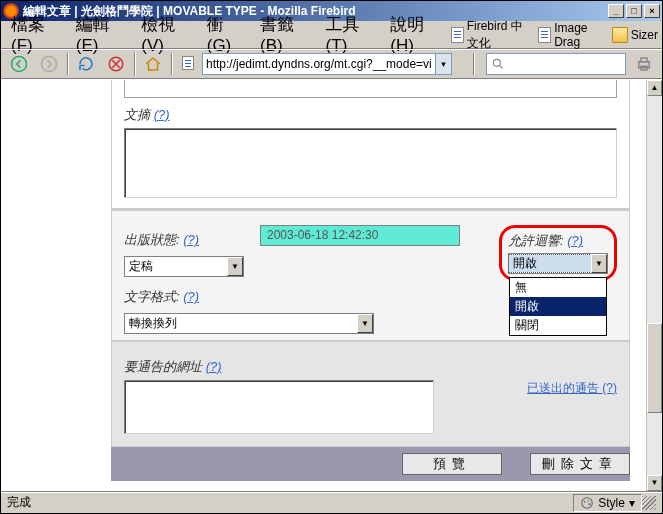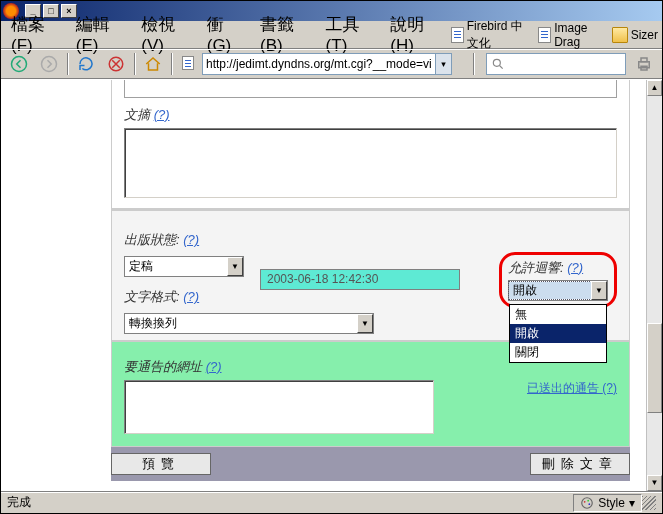--- a/index.html
+++ b/index.html
@@ -32,49 +32,50 @@
 .scroller { position: absolute; right: 0; top: 0; bottom: 0; width: 16px; background: #e8e8e8; border-left: 1px solid #c0c0c0; }
 .scroller .sbtn { height: 16px; background: #d4d0c8; border: 1px solid #fff; border-right-color: #808080; border-bottom-color: #808080; font-size: 8px; text-align: center; line-height: 14px; }
 .scroller .strack { height: calc(100% - 32px); position: relative; }
 .scroller .sthumb { position: absolute; left: 0; right: 0; top: 60%; height: 90px; background: #d4d0c8; border: 1px solid #fff; border-right-color: #808080; border-bottom-color: #808080; }
 .page { padding: 0 22px 0 10px; }
 .panel { border: 1px solid #ccc; background: #fff; border-top: none; }
 .textarea-top { height: 18px; border: 1px solid #a0a0a0; border-top: none; background: #fff; margin: 0 0 8px 0; }
 .fieldlabel { font-size: 13px; color: #333; margin: 6px 0 4px 0; font-style: italic; }
 .fieldlabel .help { color: #36c; text-decoration: underline; cursor: help; }
 .ta { width: 100%; height: 70px; border: 1px solid #808080; border-right-color: #d4d0c8; border-bottom-color: #d4d0c8; box-shadow: inset 1px 1px 0 #404040; background: #fff; }
-.pubrow { display: flex; padding: 14px 12px 6px 12px; background: #f4f4f4; border-left: 1px solid #ccc; border-right: 1px solid #ccc; gap: 16px; align-items: center; }
+.pubrow { display: flex; padding: 14px 12px 6px 12px; background: #f4f4f4; border-left: 1px solid #ccc; border-right: 1px solid #ccc; gap: 16px; }
 .pubcol { display: flex; flex-direction: column; gap: 3px; }
 .selectbox { border: 1px solid #808080; background: #fff; height: 21px; display: flex; align-items: center; }
 .selectbox .sval { flex: 1; padding: 0 4px; font-size: 12px; }
 .selectbox .sarrow { width: 16px; height: 19px; background: #d4d0c8; border: 1px solid #fff; border-right-color: #404040; border-bottom-color: #404040; text-align: center; font-size: 8px; line-height: 17px; }
 .textreadonly { border: 1px solid #808080; background: #5eead4; height: 21px; padding: 0 6px; font-size: 12px; line-height: 19px; color: #555; width: 200px; }
 .redcircle { border: 3px solid #e00; border-radius: 16px; padding: 4px 6px; }
 .dropdown-open { position: relative; }
 .dropdown-list { position: absolute; top: 23px; left: 0; right: 0; background: #fff; border: 1px solid #000; z-index: 5; }
 .dropdown-list .dop { padding: 1px 5px; font-size: 12px; }
 .dropdown-list .dop.selected { background: #0a246a; color: #fff; }
-.ann-row { display: flex; background: #86efac; border: 1px solid #ccc; border-top: 2px solid #ccc; padding: 10px 12px 12px 12px; margin-top: 0; }
+.ann-row { display: flex; background: #e5e5e5; border: 1px solid #ccc; border-top: 2px solid #ccc; padding: 10px 12px 12px 12px; margin-top: 0; }
 .ann-left { flex: 1; }
 .ann-right { width: 170px; text-align: right; padding-top: 28px; }
 .ann-right a { color: #36c; text-decoration: underline; font-size: 12px; }
-.actionbar { background: #9a98ad; padding: 6px 0; display: flex; justify-content: space-between; gap: 28px; }
+.actionbar { background: #9a98ad; padding: 6px 0; display: flex; justify-content: flex-end; gap: 28px; }
 .abtn { width: 100px; height: 22px; background: #e8e8e8; border: 1px solid #666; font-size: 13px; display: flex; align-items: center; justify-content: center; letter-spacing: 6px; }
 .footer-link { text-align: right; padding: 8px 14px; font-size: 12px; }
 .statusbar { height: 22px; background: #d4d0c8; border-top: 1px solid #808080; display: flex; align-items: center; padding: 0 6px; box-shadow: inset 0 1px 0 #fff; }
 .statusbar .stxt { flex: 1; font-size: 12px; }
 .statusbar .stray { border: 1px solid #808080; border-right-color: #fff; border-bottom-color: #fff; padding: 0 6px; height: 18px; display: flex; align-items: center; gap: 4px; font-size: 12px; }
 .grip { width: 14px; height: 14px; background: repeating-linear-gradient(135deg, #808080 0 1px, transparent 1px 3px); }
 </style>
 </head>
 <body>
 
 <div class="window">
   <div class="titlebar">
     <span class="icon"></span>
+    <span class="title">編輯文章 | 光劍格鬥學院 | MOVABLE TYPE - Mozilla Firebird</span>
     <span class="winbtn">_</span>
     <span class="winbtn">□</span>
     <span class="winbtn">×</span>
   </div>
 
   <div class="menubar">
     <span class="mitem">檔案(F)</span>
     <span class="mitem">編輯(E)</span>
     <span class="mitem">檢視(V)</span>
     <span class="mitem">衝(G)</span>

